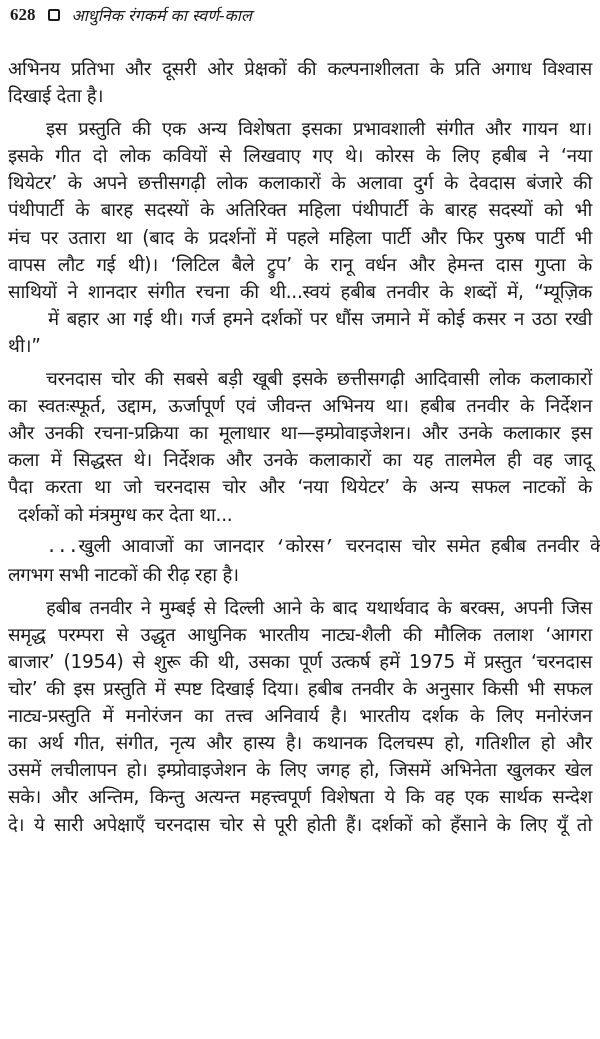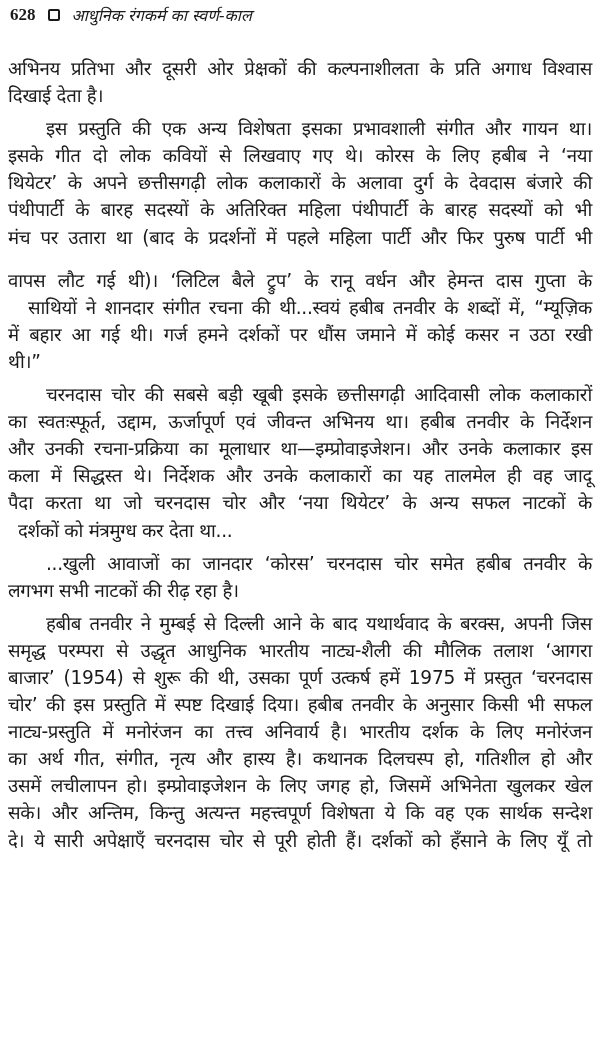--- a/index.html
+++ b/index.html
@@ -42,35 +42,35 @@
     <div class="para">
       <span class="line" style="display: block;">अभिनय प्रतिभा और दूसरी ओर प्रेक्षकों की कल्पनाशीलता के प्रति अगाध विश्वास</span>
       <span class="line last" style="display: block;">दिखाई देता है।</span>
     </div>
     <div class="para">
       <span class="line" style="padding-left: 38px; display: block;">इस प्रस्तुति की एक अन्य विशेषता इसका प्रभावशाली संगीत और गायन था।</span>
       <span class="line" style="display: block;">इसके गीत दो लोक कवियों से लिखवाए गए थे। कोरस के लिए हबीब ने ‘नया</span>
       <span class="line" style="display: block;">थियेटर’ के अपने छत्तीसगढ़ी लोक कलाकारों के अलावा दुर्ग के देवदास बंजारे की</span>
       <span class="line" style="display: block;">पंथीपार्टी के बारह सदस्यों के अतिरिक्त महिला पंथीपार्टी के बारह सदस्यों को भी</span>
       <span class="line" style="display: block;">मंच पर उतारा था (बाद के प्रदर्शनों में पहले महिला पार्टी और फिर पुरुष पार्टी भी</span>
-      <span class="line" style="display: block; margin-top: 16px;">वापस लौट गई थी)। ‘लिटिल बैले ट्रुप’ के रानू वर्धन और हेमन्त दास गुप्ता के</span>
-      <span class="line" style="display: block; margin-left: 20px;">साथियों ने शानदार संगीत रचना की थी...स्वयं हबीब तनवीर के शब्दों में, “म्यूज़िक</span>
-      <span class="line" style="display: block;">में बहार आ गई थी। गर्ज हमने दर्शकों पर धौंस जमाने में कोई कसर न उठा रखी</span>
+      <span class="line" style="display: block;">वापस लौट गई थी)। ‘लिटिल बैले ट्रुप’ के रानू वर्धन और हेमन्त दास गुप्ता के</span>
+      <span class="line" style="display: block;">साथियों ने शानदार संगीत रचना की थी...स्वयं हबीब तनवीर के शब्दों में, “म्यूज़िक</span>
+      <span class="line" style="display: block; margin-left: 40px;">में बहार आ गई थी। गर्ज हमने दर्शकों पर धौंस जमाने में कोई कसर न उठा रखी</span>
       <span class="line last" style="display: block;">थी।”</span>
     </div>
     <div class="para">
       <span class="line" style="padding-left: 38px; display: block;">चरनदास चोर की सबसे बड़ी खूबी इसके छत्तीसगढ़ी आदिवासी लोक कलाकारों</span>
       <span class="line" style="display: block;">का स्वतःस्फूर्त, उद्दाम, ऊर्जापूर्ण एवं जीवन्त अभिनय था। हबीब तनवीर के निर्देशन</span>
       <span class="line" style="display: block;">और उनकी रचना-प्रक्रिया का मूलाधार था—इम्प्रोवाइजेशन। और उनके कलाकार इस</span>
       <span class="line" style="display: block;">कला में सिद्धस्त थे। निर्देशक और उनके कलाकारों का यह तालमेल ही वह जादू</span>
       <span class="line" style="display: block;">पैदा करता था जो चरनदास चोर और ‘नया थियेटर’ के अन्य सफल नाटकों के</span>
       <span class="line last" style="display: block; margin-left: 10px;">दर्शकों को मंत्रमुग्ध कर देता था...</span>
     </div>
     <div class="para">
-      <span class="line" style="padding-left: 38px; display: block;">...खुली आवाजों का जानदार ‘कोरस’ चरनदास चोर समेत हबीब तनवीर के</span>
+      <span class="line" style="padding-left: 38px; display: block; font-family: Liberation Mono, monospace;">...खुली आवाजों का जानदार ‘कोरस’ चरनदास चोर समेत हबीब तनवीर के</span>
       <span class="line last" style="display: block;">लगभग सभी नाटकों की रीढ़ रहा है।</span>
     </div>
     <div class="para">
       <span class="line" style="padding-left: 38px; display: block;">हबीब तनवीर ने मुम्बई से दिल्ली आने के बाद यथार्थवाद के बरक्स, अपनी जिस</span>
       <span class="line" style="display: block;">समृद्ध परम्परा से उद्धृत आधुनिक भारतीय नाट्य-शैली की मौलिक तलाश ‘आगरा</span>
       <span class="line" style="display: block;">बाजार’ (1954) से शुरू की थी, उसका पूर्ण उत्कर्ष हमें 1975 में प्रस्तुत ‘चरनदास</span>
       <span class="line" style="display: block;">चोर’ की इस प्रस्तुति में स्पष्ट दिखाई दिया। हबीब तनवीर के अनुसार किसी भी सफल</span>
       <span class="line" style="display: block;">नाट्य-प्रस्तुति में मनोरंजन का तत्त्व अनिवार्य है। भारतीय दर्शक के लिए मनोरंजन</span>
       <span class="line" style="display: block;">का अर्थ गीत, संगीत, नृत्य और हास्य है। कथानक दिलचस्प हो, गतिशील हो और</span>
       <span class="line" style="display: block;">उसमें लचीलापन हो। इम्प्रोवाइजेशन के लिए जगह हो, जिसमें अभिनेता खुलकर खेल</span>

